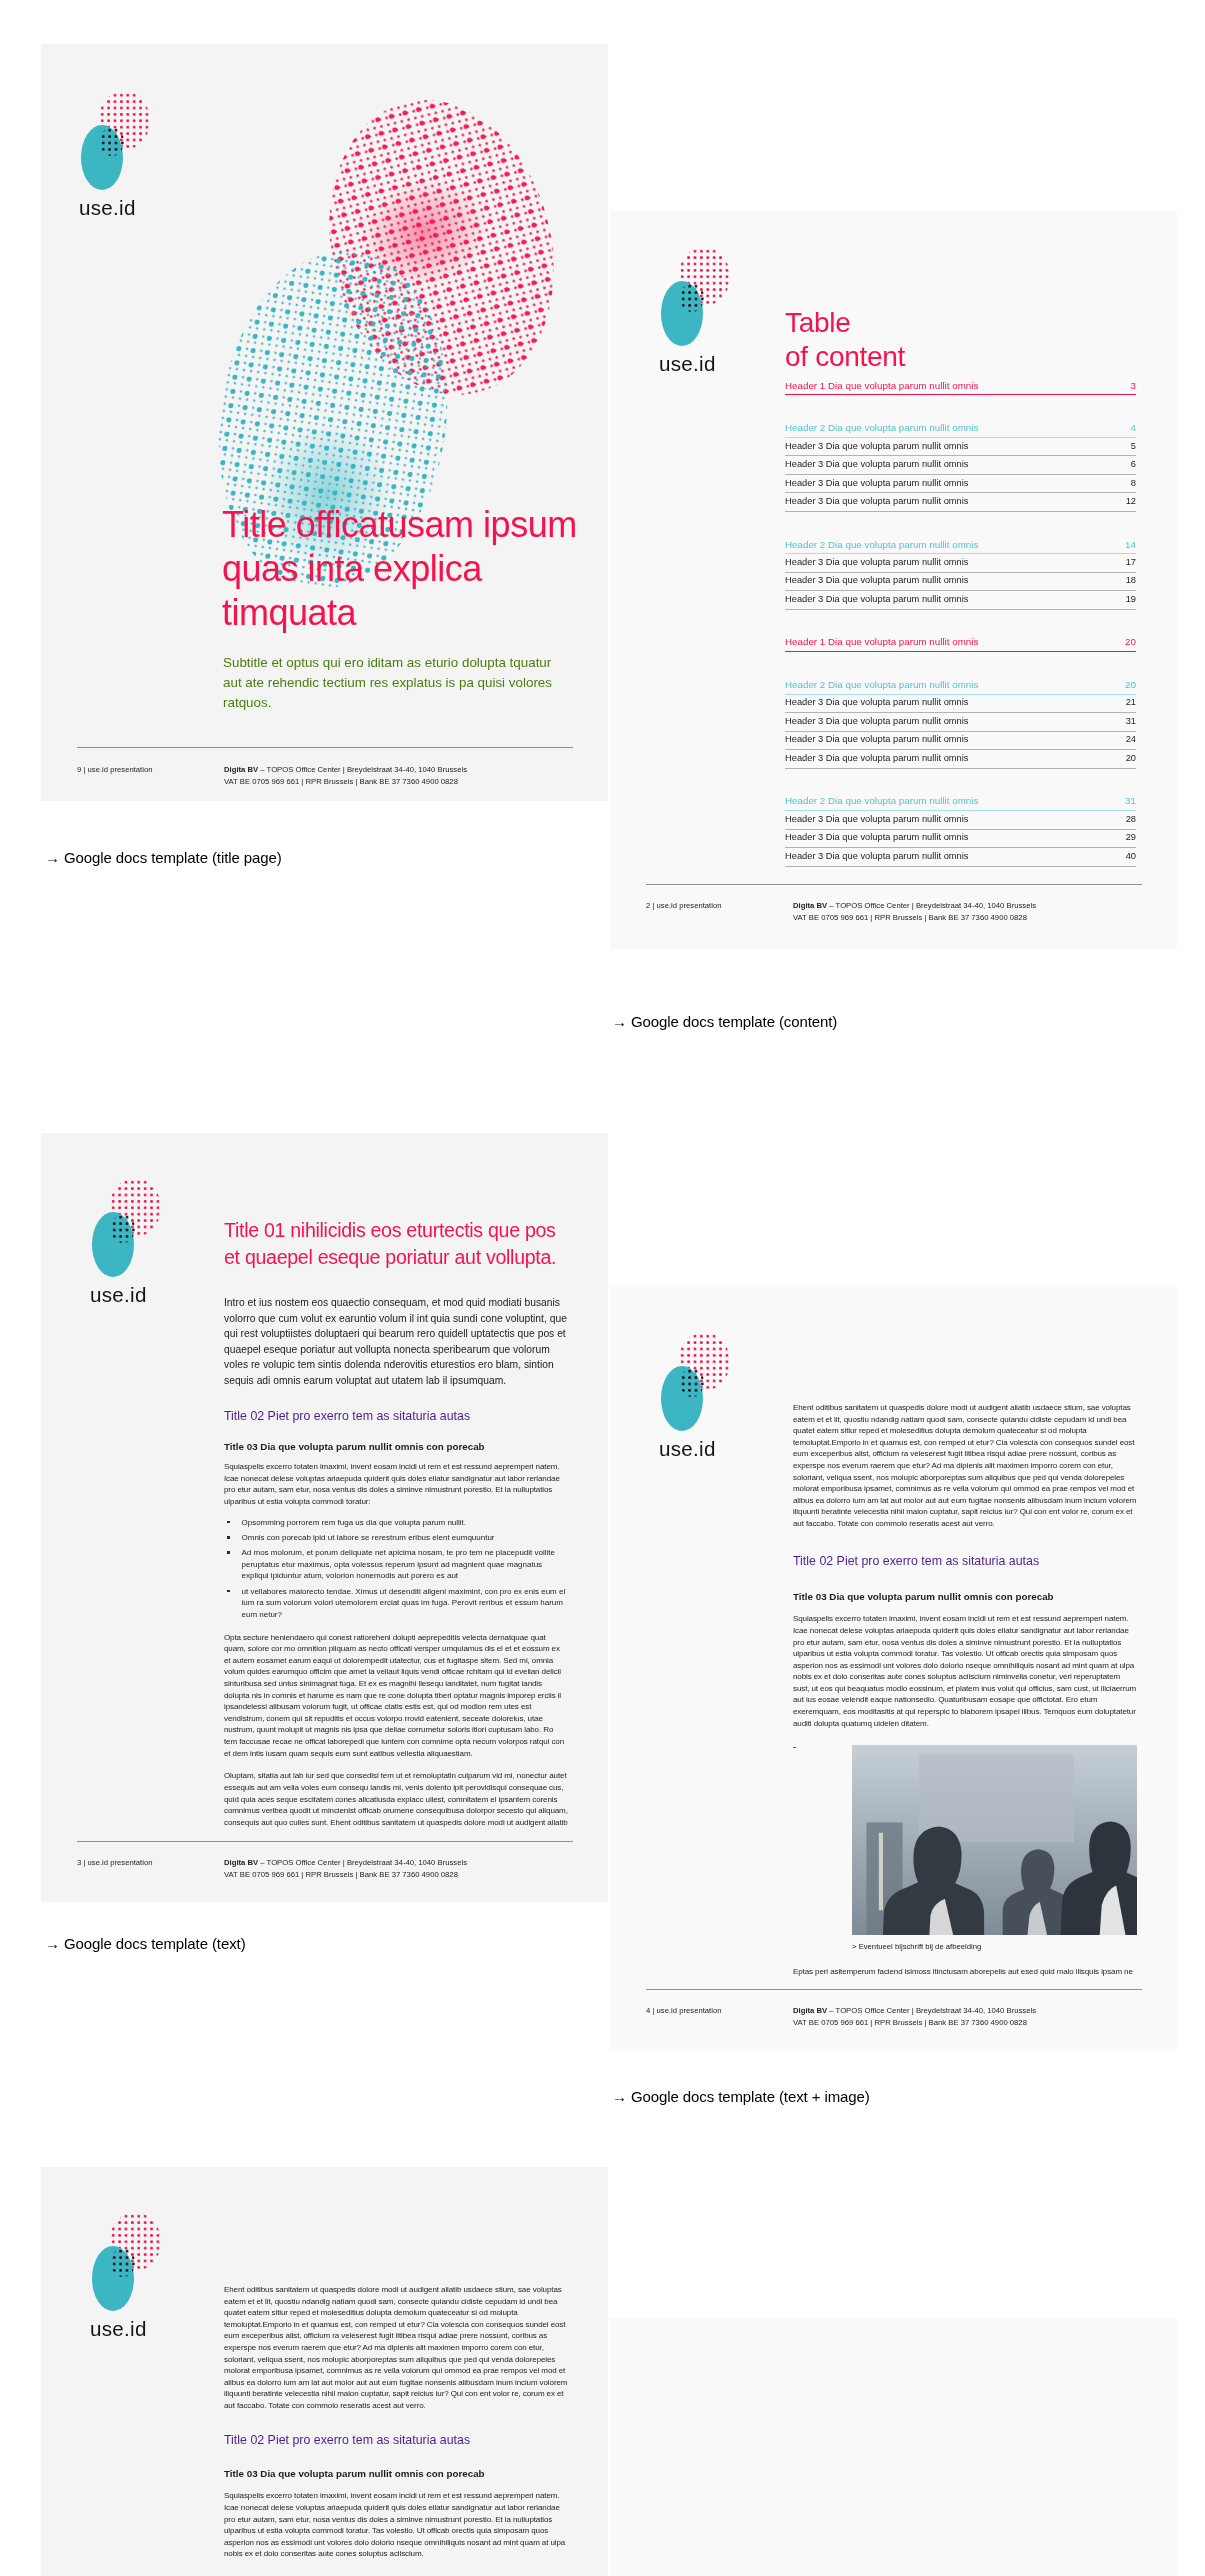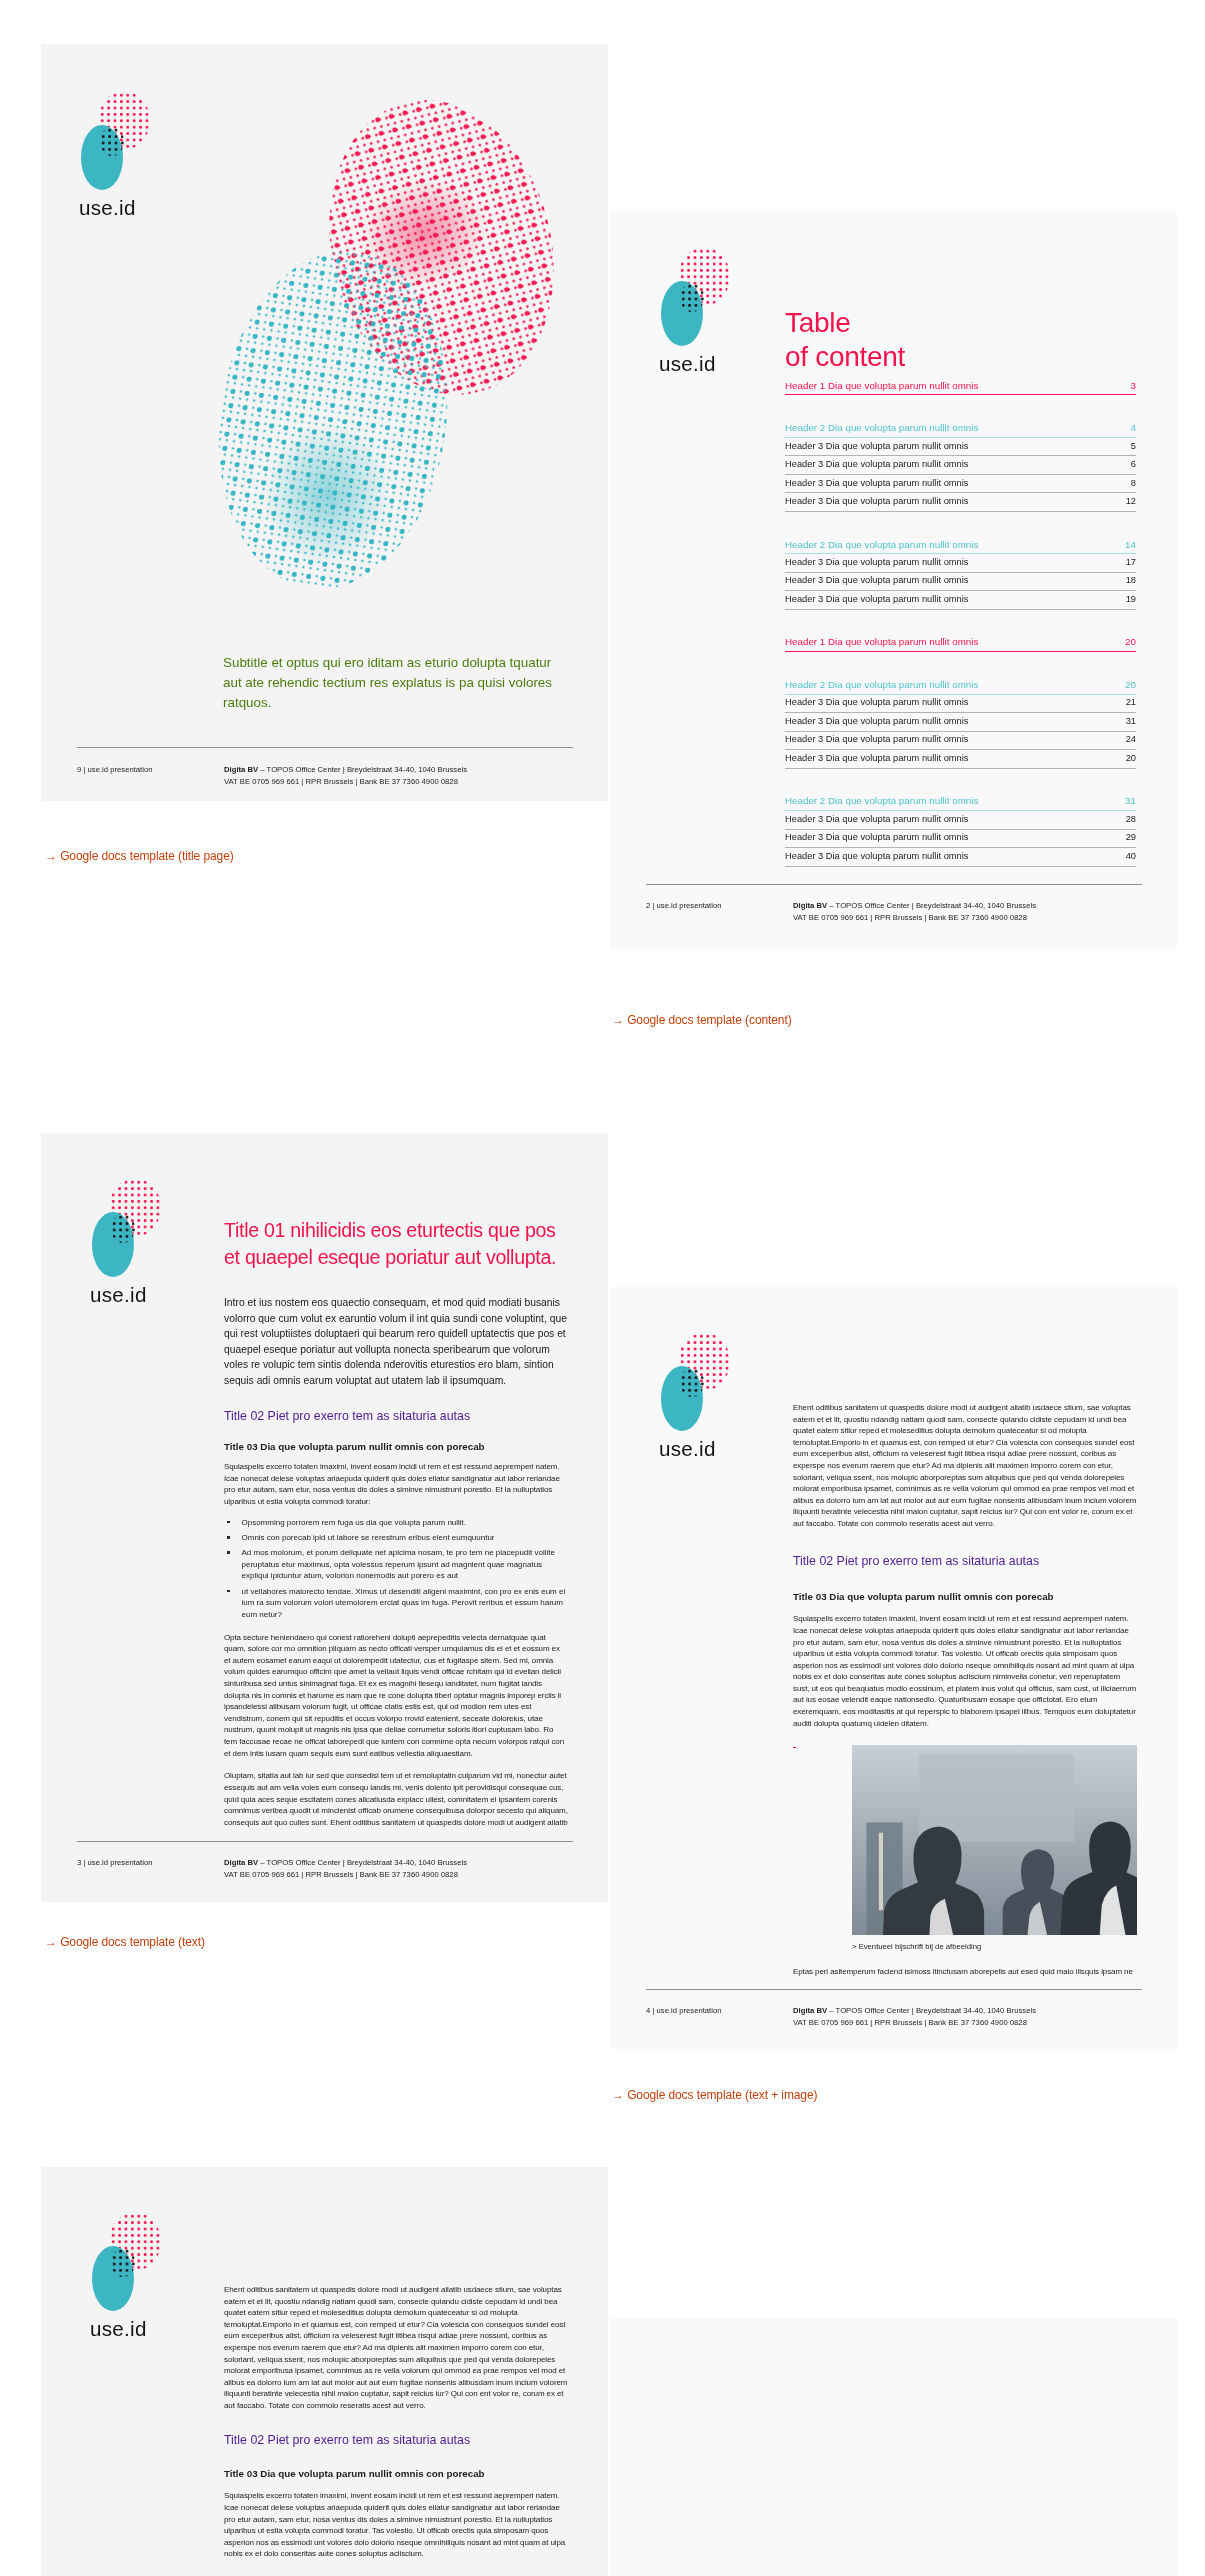--- a/index.html
+++ b/index.html
@@ -46,21 +46,21 @@
     background-position:2.6px 4.6px,0 0,0 0;
     transform:rotate(8deg);}
   .p1 .ht-red{left:291px;top:54px;width:219px;height:299px;}
   .p1 .ht-teal{left:179px;top:206px;width:226px;height:340px;}
 
   
   .pfoot{position:absolute;left:36px;right:35px;border-top:1px solid #8f8f8f;display:flex;font-size:7.7px;line-height:12px;color:#232323;}
   .pf-label{width:147px;padding-top:15.5px;}
   .pf-company{padding-top:15.5px;}
   .pf-bold{font-weight:700;}
-  .caption{position:absolute;font-size:12px;color:#c2410c;letter-spacing:-0.1px;}
+  .caption{position:absolute;font-size:15px;color:#000000;letter-spacing:-0.1px;}
   .c1{left:45px;top:849px;} .c2{left:612px;top:1013px;} .c3{left:45px;top:1935px;}
   .c4{left:612px;top:2088px;}
 
   .page-body{position:absolute;left:183px;right:40px;top:0;overflow:hidden;}
   .para{font-size:8px;line-height:11.6px;color:#1d1d1b;letter-spacing:-0.1px;}
   .lead{font-size:10.3px;line-height:15.5px;color:#202020;}
   .h2{font-size:12.4px;line-height:16.5px;color:#4c1d95;font-weight:500;}
   .h3{font-size:9.8px;line-height:13.4px;color:#1d1d1b;font-weight:700;}
   .doc-title{font-size:19.6px;line-height:27px;color:#f5134d;font-weight:500;letter-spacing:-0.3px;}
 
@@ -110,20 +110,21 @@
   <div class="logo" style="left:38px;top:47px;">
     <div class="logo-dots-red"></div>
     <div class="logo-blob-teal"></div>
     <div class="logo-dots-black"></div>
     <div class="logo-word">use.id</div>
   </div>
   <div>
     <div class="ht ht-red"></div>
     <div class="ht ht-teal"></div>
   </div>
+  <h1 class="p1-title">Title officatusam ipsum quas inta explica timquata</h1>
   <p class="p1-subtitle">Subtitle et optus qui ero iditam as eturio dolupta tquatur aut ate rehendic tectium res explatus is pa quisi volores ratquos.</p>
   <footer class="pfoot">
     <div class="pf-label">9 | use.id presentation</div>
     <div class="pf-company">
       <div class="pf-line"><span class="pf-bold">Digita BV</span><span> – TOPOS Office Center  |  Breydelstraat 34-40, 1040 Brussels</span></div>
       <div class="pf-line">VAT BE 0705 969 661  |  RPR Brussels  |  Bank BE 37 7360 4900 0828</div>
     </div>
   </footer>
 </section>
 <div class="caption c1">→ Google docs template (title page)</div>

